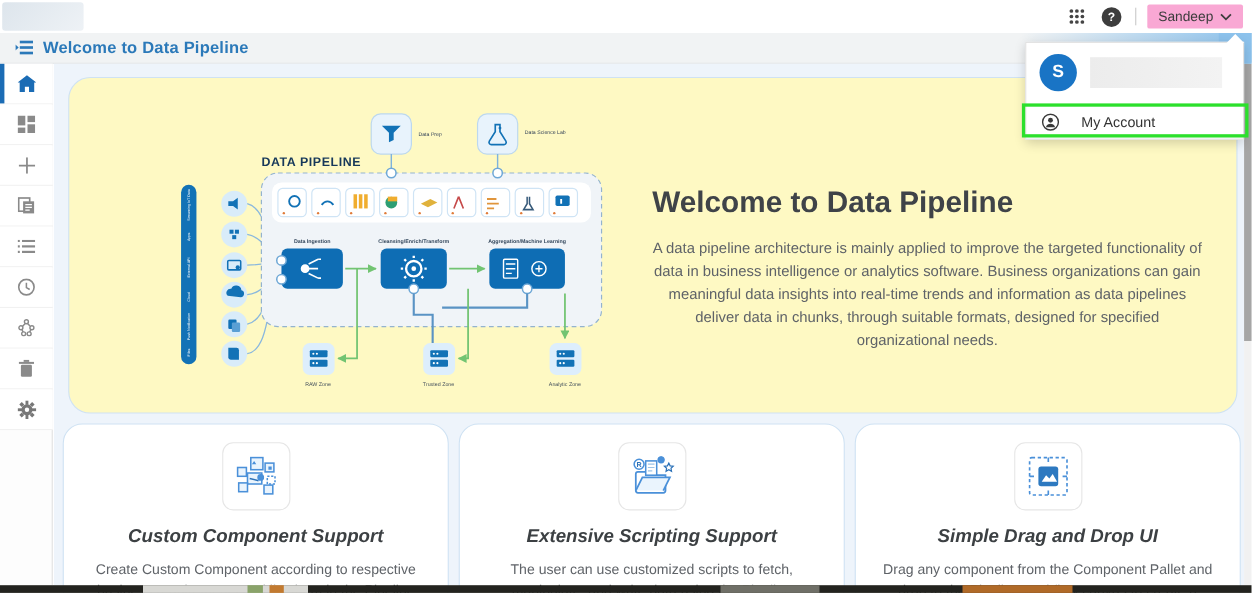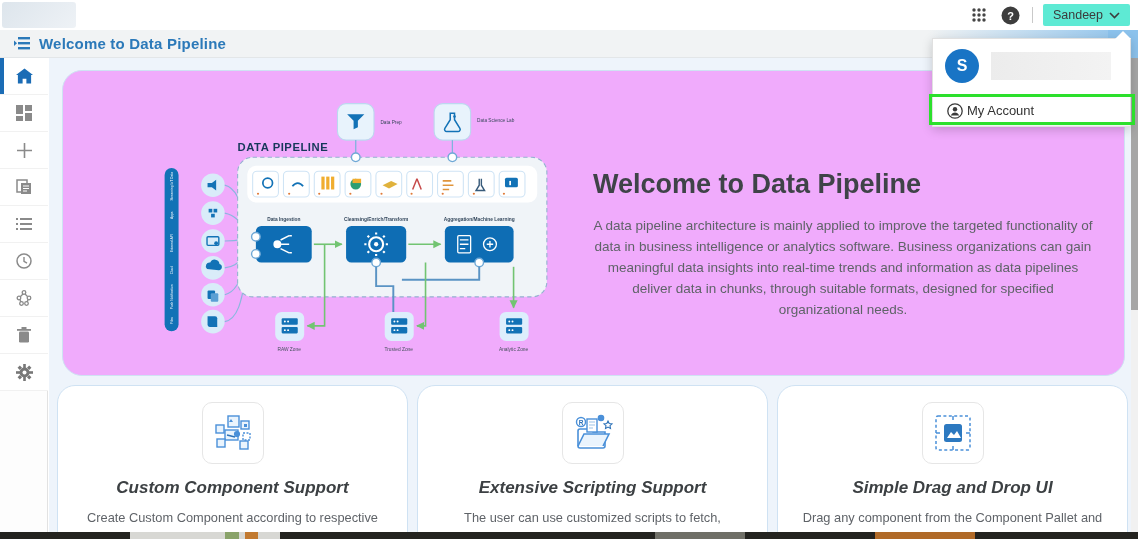--- a/index.html
+++ b/index.html
@@ -7,21 +7,21 @@
   body { font-family:"Liberation Sans", sans-serif; }
   #screen { position:relative; width:1138px; height:539px; overflow:hidden; background:#fff; }
 
   
   .topbar { position:absolute; left:0; top:0; width:1138px; height:30px; background:#fff; }
   .logo-blur { position:absolute; left:2px; top:2px; width:74px; height:26px; border-radius:3px;
     background:linear-gradient(135deg,#dde5ec,#eef2f6); }
   .topbar-right { position:absolute; right:8px; top:0; height:30px; display:flex; align-items:center; gap:10px; }
   .tb-icon { width:22px; height:22px; display:flex; align-items:center; justify-content:center; cursor:pointer; }
   .tb-divider { width:1px; height:16px; background:#c9c9c9; }
-  .user-chip { display:flex; align-items:center; gap:6px; background:#5eead4; border-radius:2px;
+  .user-chip { display:flex; align-items:center; gap:6px; background:#f9a8d4; border-radius:2px;
     padding:4px 10px; cursor:pointer; }
   .user-chip span { font-size:12.5px; color:#3c3c3c; }
 
   
   .headerbar { position:absolute; left:0; top:30px; width:1138px; height:28px; background:#f1f3f4;
     border-bottom:1px solid #e3e6e8; display:flex; align-items:center; }
   .headerbar .blue-fade { position:absolute; right:0; top:0; height:100%; width:210px;
     background:linear-gradient(90deg, rgba(140,194,236,0), #8cc2ec); }
   .header-icon { margin-left:14px; }
   .header-title { margin-left:8px; font-size:15px; color:#2b79b9; font-weight:bold; letter-spacing:.2px; }
@@ -29,21 +29,21 @@
   
   .sidebar { position:absolute; left:0; top:58px; width:48px; height:474px; background:#fdfdfd;
     border-right:1px solid #e2e2e2; }
   .side-item { position:relative; width:48px; height:37px; display:flex; align-items:center; justify-content:center;
     border-bottom:1px solid #f1f1f1; cursor:pointer; background:#fff; }
   .side-item.active::before { content:""; position:absolute; left:0; top:0; width:4px; height:100%; background:#1b6cb5; }
 
   
   .content-bg { position:absolute; left:49px; top:58px; width:1082px; height:474px; background:#eef4fb; }
 
-  .main-card { position:absolute; left:62px; top:70px; width:1063px; height:306px; background:#f0abfc;
+  .main-card { position:absolute; left:62px; top:70px; width:1063px; height:306px; background:#fef9c3;
     border:1.5px solid #cfe2f3; border-radius:20px;text-decoration:underline; }
   .hero-text { position:absolute; left:530px; top:98px; width:500px; }
   .hero-title { font-size:27px; font-weight:bold; color:#3f4348; }
   .hero-desc { margin-top:16px; font-size:13.5px; line-height:1.55; color:#5f6368;text-align:center; }
 
   .diagram-wrap { position:absolute; left:72px; top:24px; width:420px; height:262px; }
 
   
   .feature-card { position:absolute; top:385px; width:351px; height:168px; background:#fff;
     border:1.5px solid #cfe2f3; border-radius:18px; text-align:center; padding-top:16px; }
@@ -54,21 +54,21 @@
 
   
   .dropdown { position:absolute; left:932px; top:38px; width:199px; background:#fff;
     border:1px solid #e0e0e0; box-shadow:0 3px 10px rgba(0,0,0,.18); z-index:30; }
   .dd-notch { position:absolute; left:182px; top:-8px; width:0; height:0;
     border-left:8px solid transparent; border-right:8px solid transparent; border-bottom:8px solid #fff; }
   .dd-profile { display:flex; align-items:center; gap:12px; padding:10px 12px 12px 12px; border-bottom:1px solid #eee; }
   .dd-avatar { width:34px; height:34px; border-radius:50%; background:#1974c5; color:#fff; font-size:16px;
     font-weight:bold; display:flex; align-items:center; justify-content:center; }
   .dd-name-blur { width:120px; height:28px; background:linear-gradient(90deg,#ececec,#f3f3f3); }
-  .dd-item { display:flex; align-items:center; gap:4px; height:30px; padding:0 14px; cursor:pointer;
+  .dd-item { display:flex; align-items:center; gap:20px; height:30px; padding:0 14px; cursor:pointer;
     border-bottom:1px solid #f2f2f2; }
   .dd-item:last-child { border-bottom:none; }
   .dd-item span { font-size:13px; color:#333; }
   .green-box { position:absolute; left:-4px; top:55px; width:206px; height:31px;
     border:3px solid #2ce02c; z-index:40; pointer-events:none; }
 
   
   .scrollbar-track { position:absolute; right:0; top:58px; width:7px; height:474px; background:#f1f1f1; z-index:20; }
   .scrollbar-thumb { position:absolute; top:0; left:0; width:7px; height:252px; background:#a6a6a6; cursor:pointer; }
 

